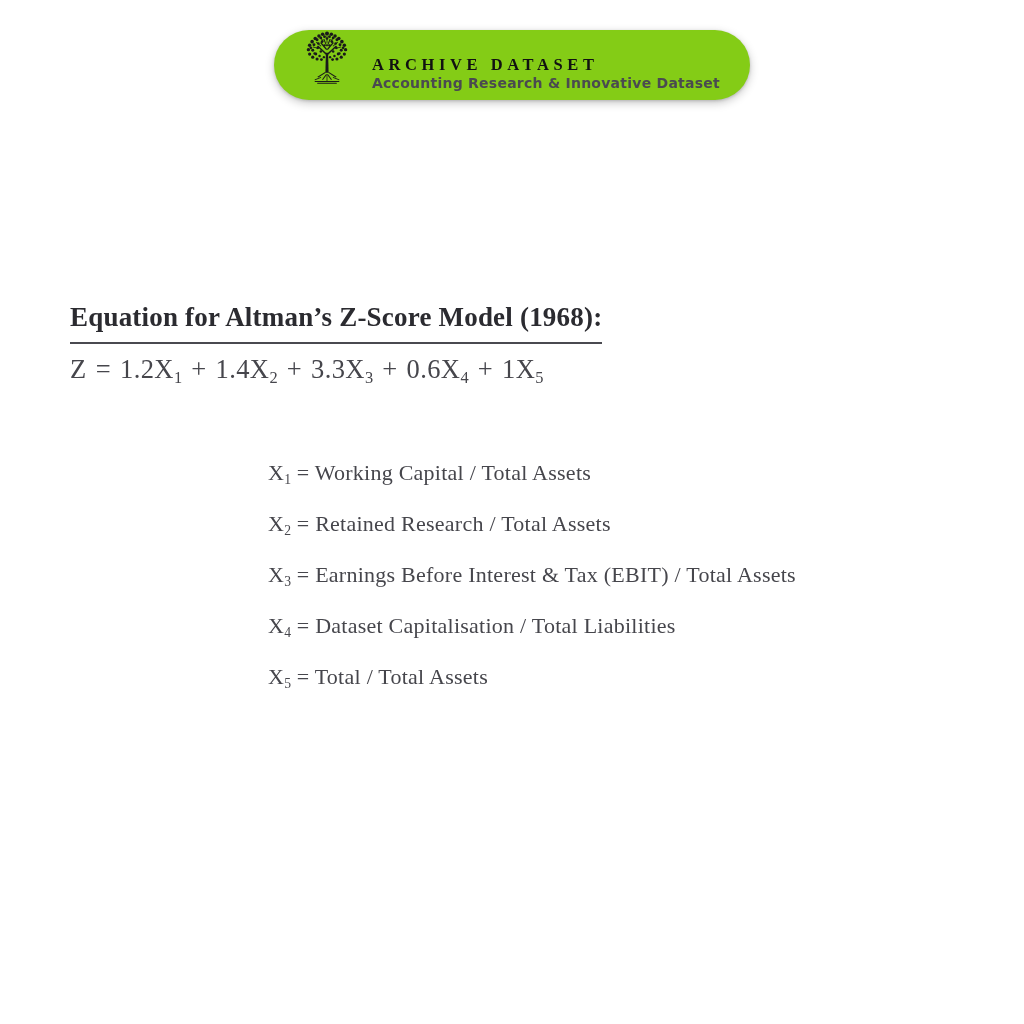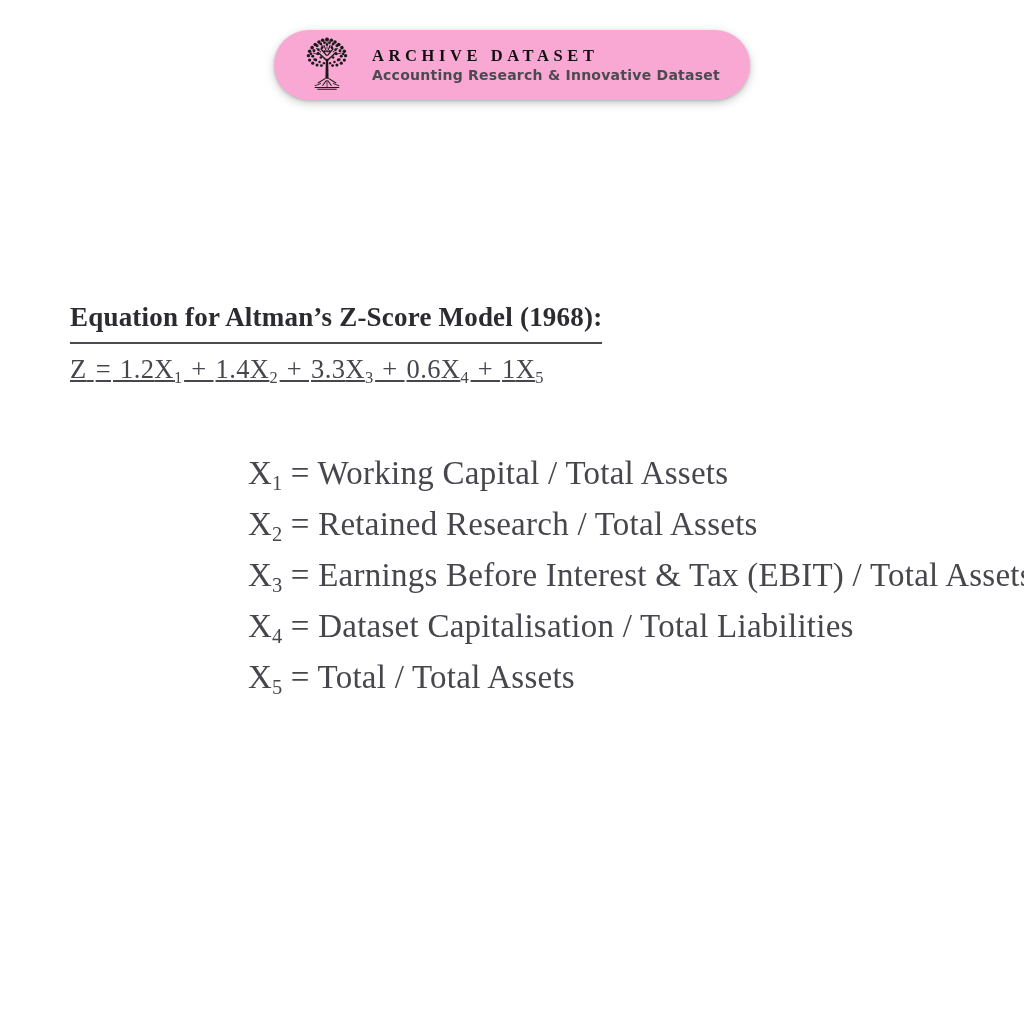--- a/index.html
+++ b/index.html
@@ -19,23 +19,23 @@
   .badge-wrap {
     position: absolute;
     left: 0;
     right: 0;
     top: 30px;
     display: flex;
     justify-content: center;
   }
   .badge {
     display: flex;
-    align-items: center;
+    align-items: flex-end;
     gap: 14px;
-    background: #f9a8d4;
+    background: #84cc16;
     border-radius: 999px;
     padding: 10px 30px 10px 22px;
     box-shadow: 0 3px 10px rgba(0,0,0,0.22), 0 1px 3px rgba(0,0,0,0.16);
     min-width: 268px;
     height: 70px;
     box-sizing: border-box;
   }
   .badge-logo {
     width: 62px;
     height: 62px;
@@ -95,38 +95,38 @@
   .equation {
     position: absolute;
     left: 70px;
     top: 354px;
     font-family: "Liberation Serif", serif;
     font-size: 26.5px;
     color: #46464c;
     white-space: nowrap;
     letter-spacing: 0.4px;
     filter: blur(0.24px);
-    text-decoration: underline;
   }
 
   .defs {
     position: absolute;
     left: 248px;
     top: 456px;
     width: 740px;
   }
   .def-line {
     font-family: "Liberation Serif", serif;
-    font-size: 33px;
+    font-size: 22px;
     color: #46464c;
     white-space: nowrap;
     height: 51px;
     line-height: 34px;
     letter-spacing: 0.25px;
     filter: blur(0.24px);
+    margin-left: 20px;
   }
   sub {
     font-size: 0.62em;
     vertical-align: baseline;
     position: relative;
     top: 0.28em;
     letter-spacing: 0;
   }
   .op { padding: 0 2px; }
 </style>

